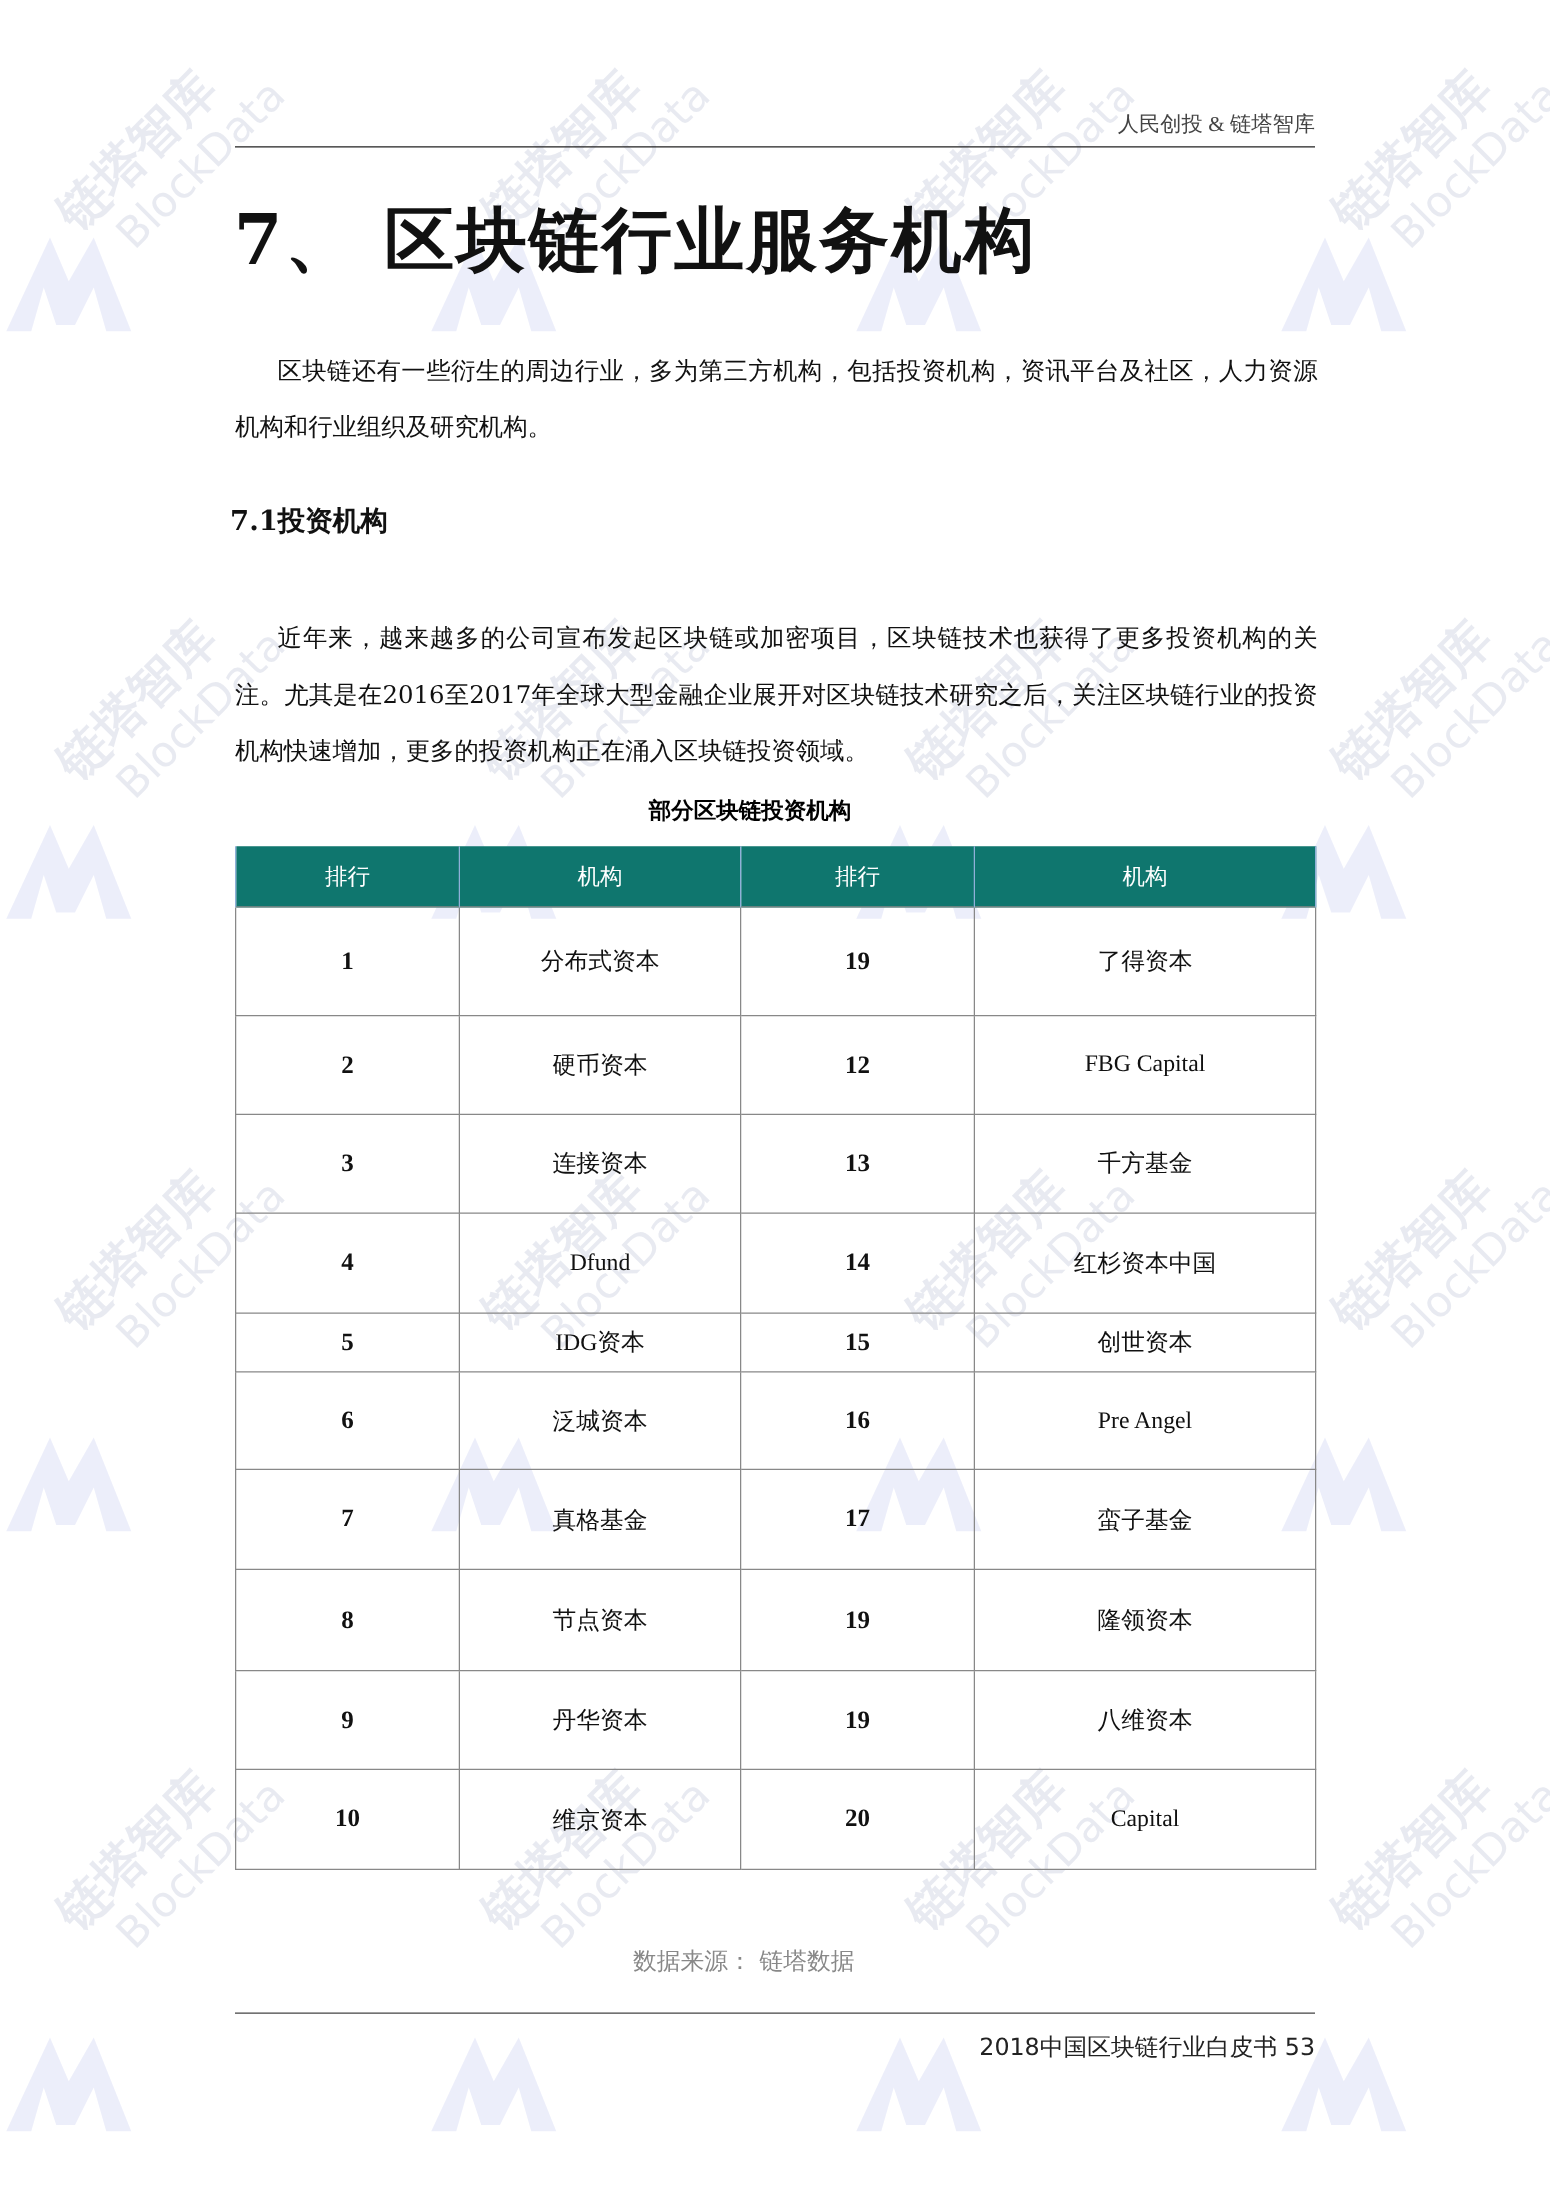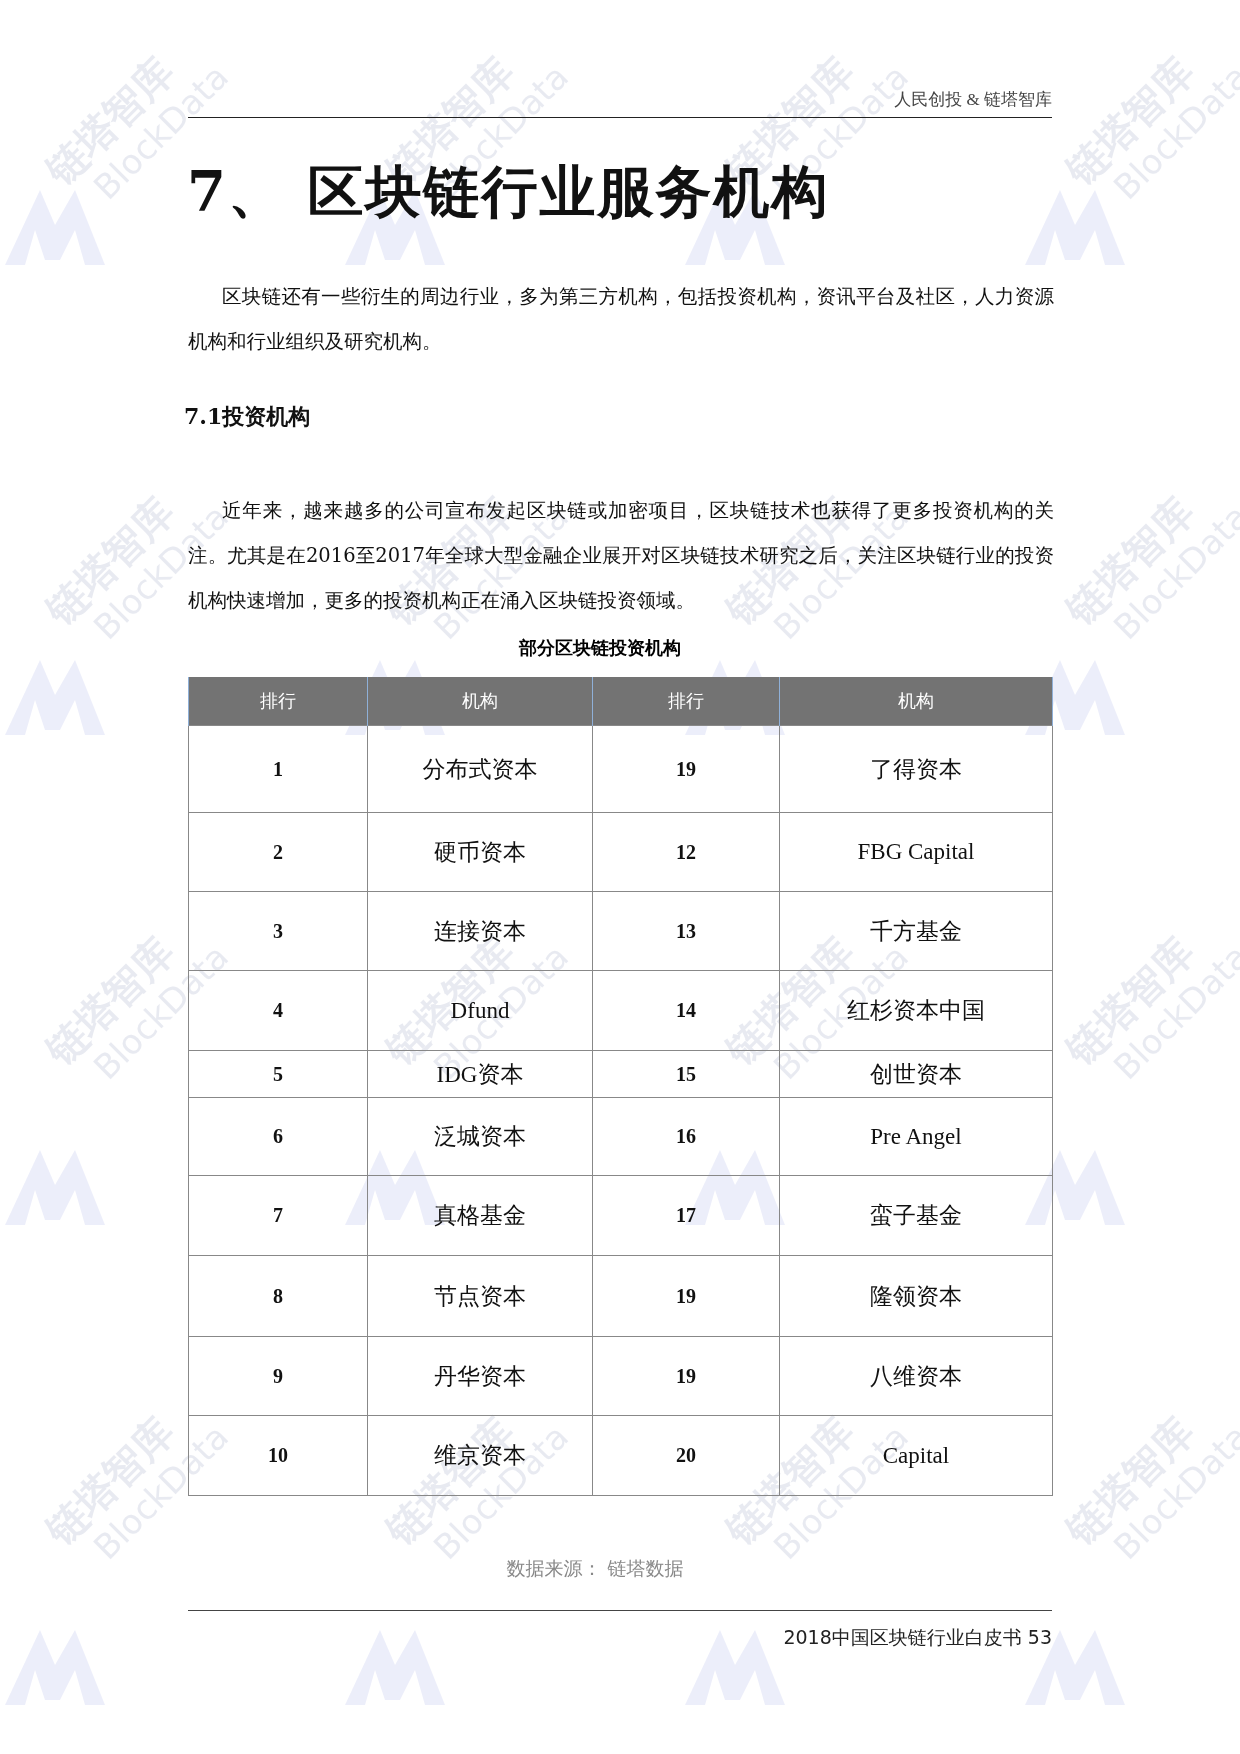--- a/index.html
+++ b/index.html
@@ -42,26 +42,26 @@
     position: absolute; left: 0; width: 1200px; top: 636px; text-align: center;
     font-family: "DejaVu Sans", sans-serif; font-size: 18px; font-weight: bold; color: #000000;
   }
 
   table.inv {
     position: absolute; left: 188px; top: 677px; width: 864px;
     border-collapse: collapse; table-layout: fixed;
     font-family: "Liberation Serif", "DejaVu Serif", serif;
   }
   table.inv th {
-    background: #737373; color: #fff; height: 46px; font-weight: normal;
+    background: #0f766e; color: #fff; height: 46px; font-weight: normal;
     font-family: "DejaVu Sans", sans-serif; font-size: 18px;
     border-left: 1px solid #8fb0d8; border-right: 1px solid #8fb0d8;
   }
   table.inv td {
-    border: 1px solid #888; text-align: center; font-size: 23px; background: transparent;
+    border: 1px solid #888; text-align: center; font-size: 19px; background: transparent;
   }
   table.inv td.rank { font-weight: bold; font-size: 20px; }
   col.c1 { width: 179px; } col.c2 { width: 225px; } col.c3 { width: 187px; } col.c4 { width: 273px; }
 
   .source {
     position: absolute; left: 0; width: 1190px; top: 1540px; text-align: center;
     font-family: "DejaVu Sans", sans-serif; font-size: 19px; color: #888; margin-top: 16px;
   }
   .footer {
     position: absolute; right: 188px; top: 1625px;

